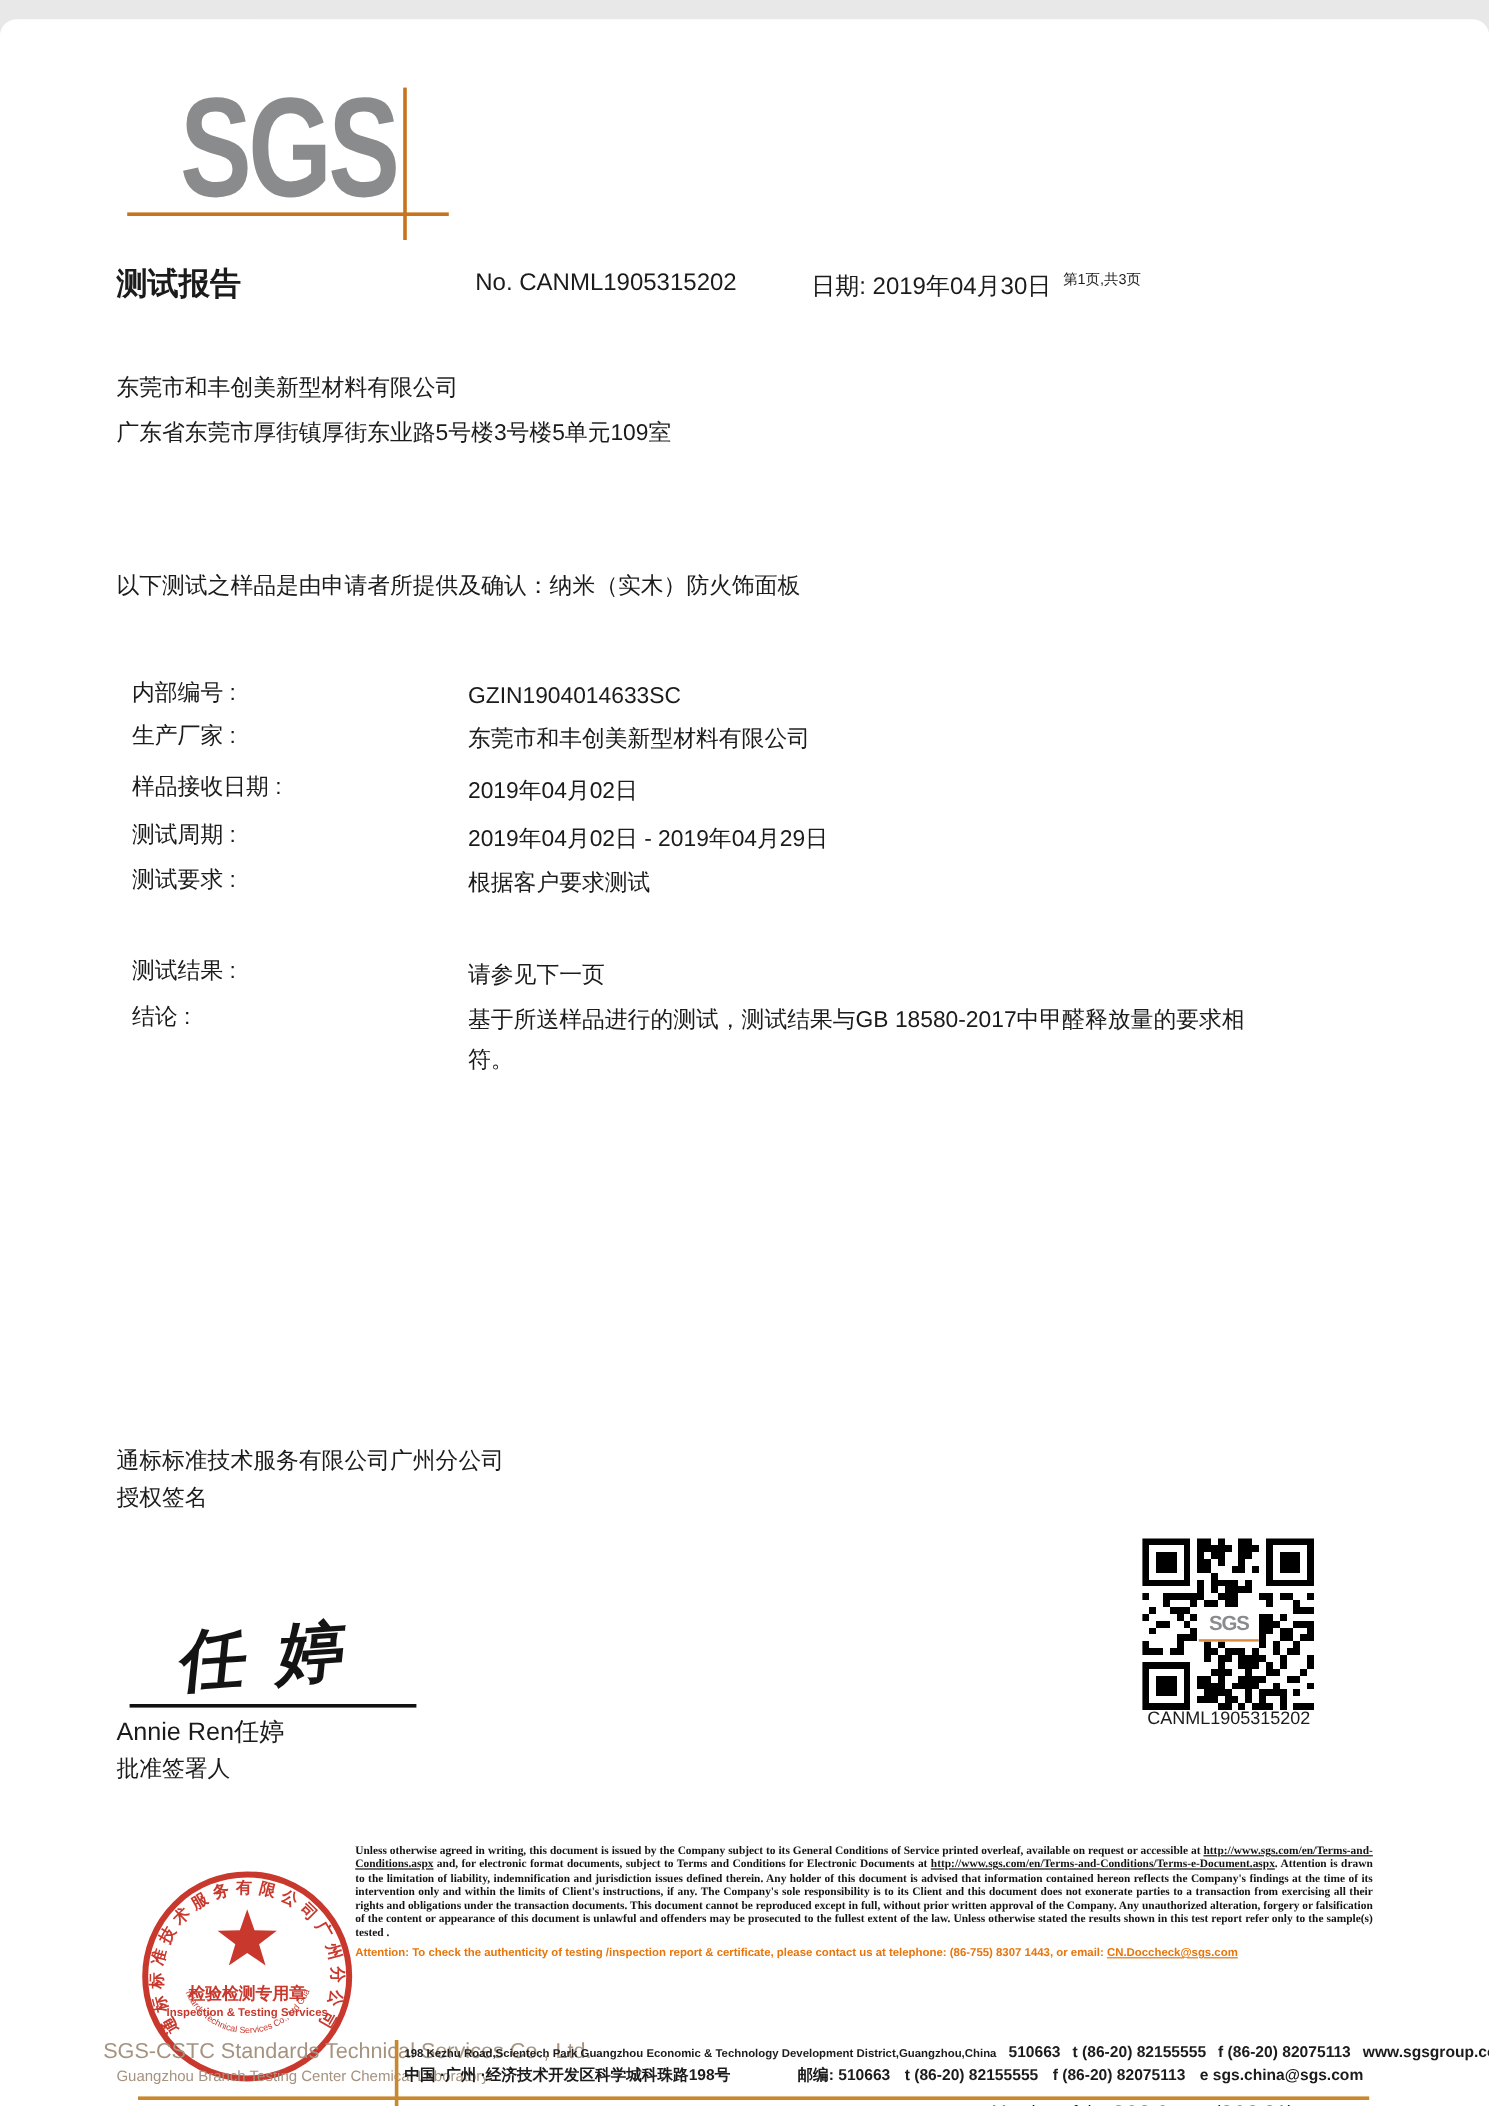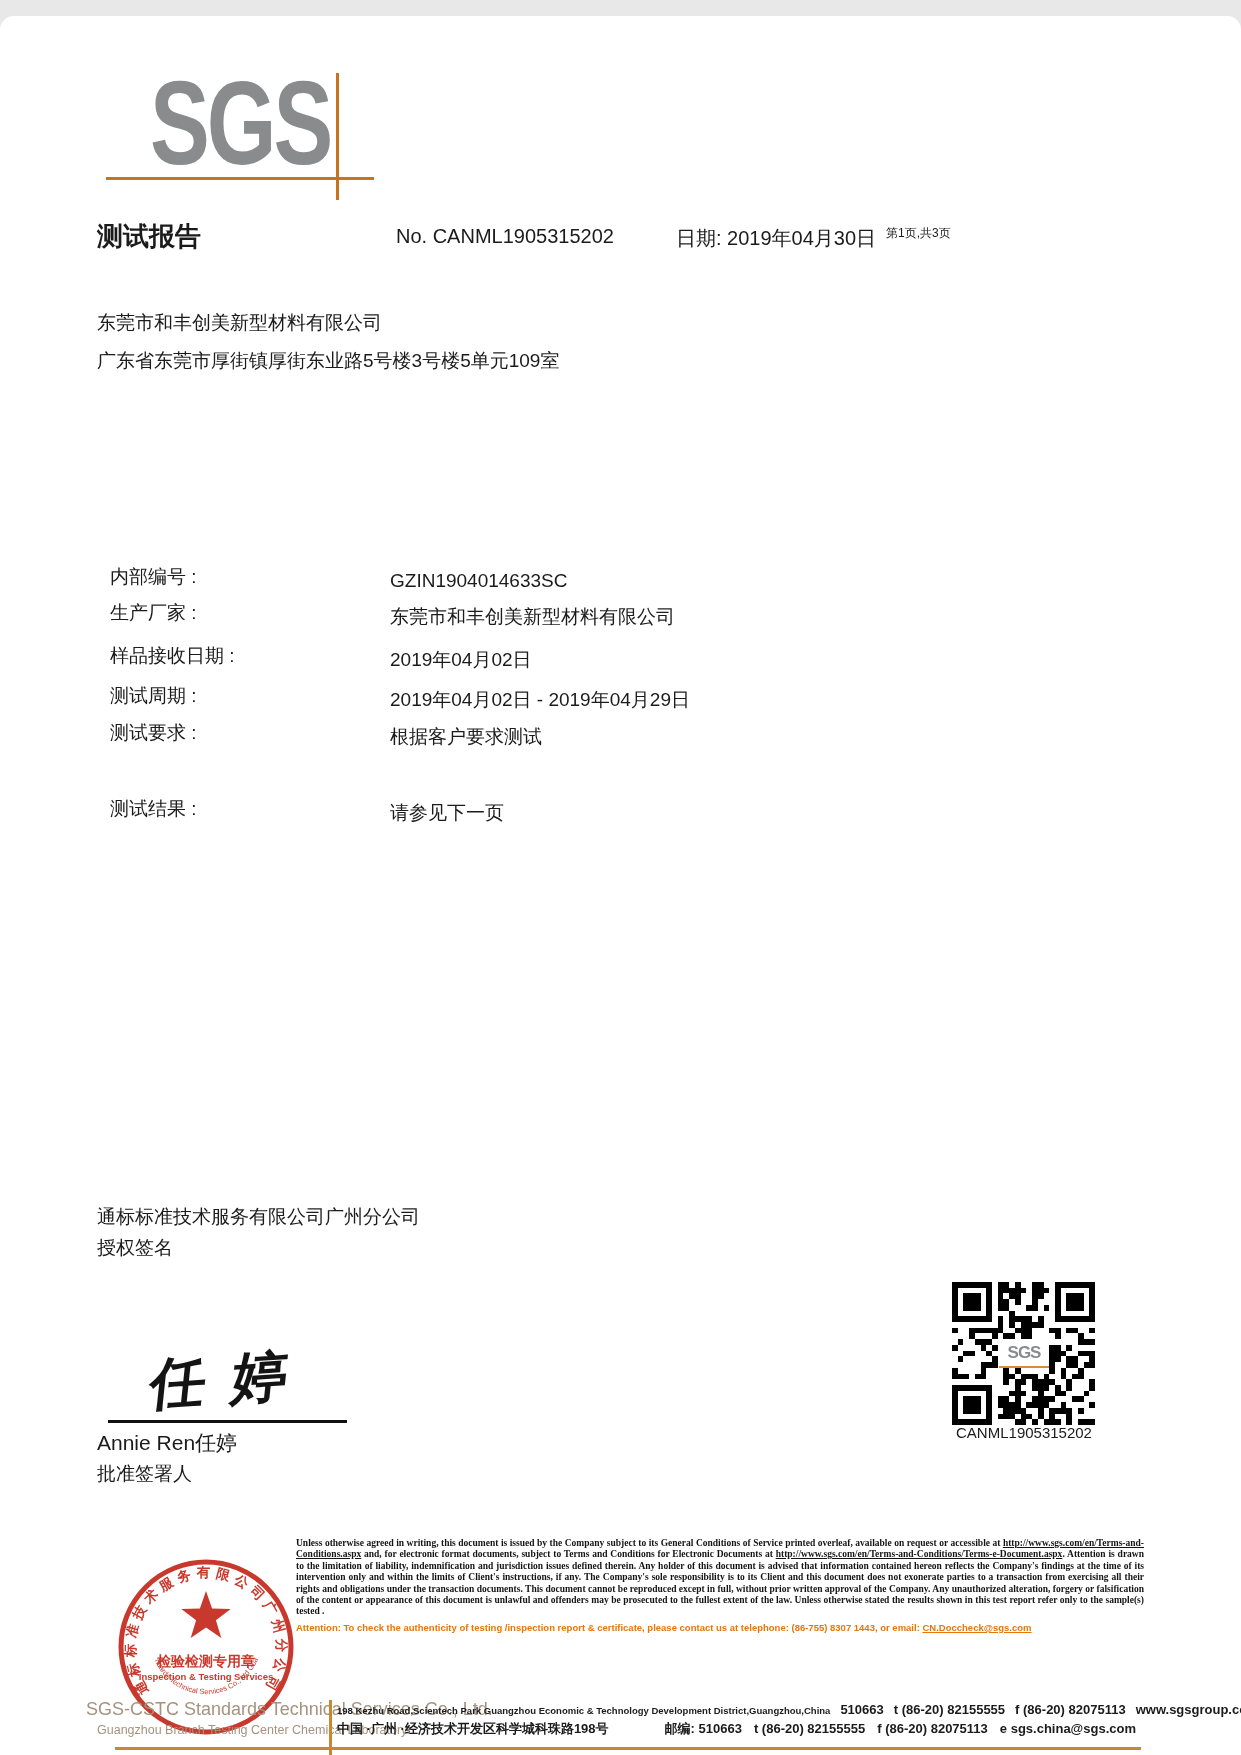--- a/index.html
+++ b/index.html
@@ -103,38 +103,42 @@
   <div class="abs logo-vline"></div>
 
   <div class="abs report-title">测试报告</div>
   <div class="abs report-no">No. CANML1905315202</div>
   <div class="abs report-date">日期: 2019年04月30日</div>
   <div class="abs report-page">第1页,共3页</div>
 
   <div class="abs applicant-name">东莞市和丰创美新型材料有限公司</div>
   <div class="abs applicant-address">广东省东莞市厚街镇厚街东业路5号楼3号楼5单元109室</div>
 
+  <div class="abs sample-statement">以下测试之样品是由申请者所提供及确认：纳米（实木）防火饰面板</div>
 
   <div class="frow" style="top:548px">
     <span class="flabel">内部编号 :</span><span class="fvalue">GZIN1904014633SC</span>
   </div>
   <div class="frow" style="top:584px">
     <span class="flabel">生产厂家 :</span><span class="fvalue">东莞市和丰创美新型材料有限公司</span>
   </div>
   <div class="frow" style="top:627px">
     <span class="flabel">样品接收日期 :</span><span class="fvalue">2019年04月02日</span>
   </div>
   <div class="frow" style="top:667px">
     <span class="flabel">测试周期 :</span><span class="fvalue">2019年04月02日 - 2019年04月29日</span>
   </div>
   <div class="frow" style="top:704px">
     <span class="flabel">测试要求 :</span><span class="fvalue">根据客户要求测试</span>
   </div>
   <div class="frow" style="top:780px">
     <span class="flabel">测试结果 :</span><span class="fvalue">请参见下一页</span>
+  </div>
+  <div class="frow" style="top:818px">
+    <span class="flabel">结论 :</span><span class="fvalue" style="width:648px">基于所送样品进行的测试，测试结果与GB 18580-2017中甲醛释放量的要求相符。</span>
   </div>
 
   <div class="abs signing-company">通标标准技术服务有限公司广州分公司</div>
   <div class="abs signing-auth">授权签名</div>
   <div class="abs signature-hand">任婷</div>
   <div class="abs signature-line"></div>
   <div class="abs signer-name">Annie Ren任婷</div>
   <div class="abs signer-role">批准签署人</div>
 
   <div class="abs qr-box">

